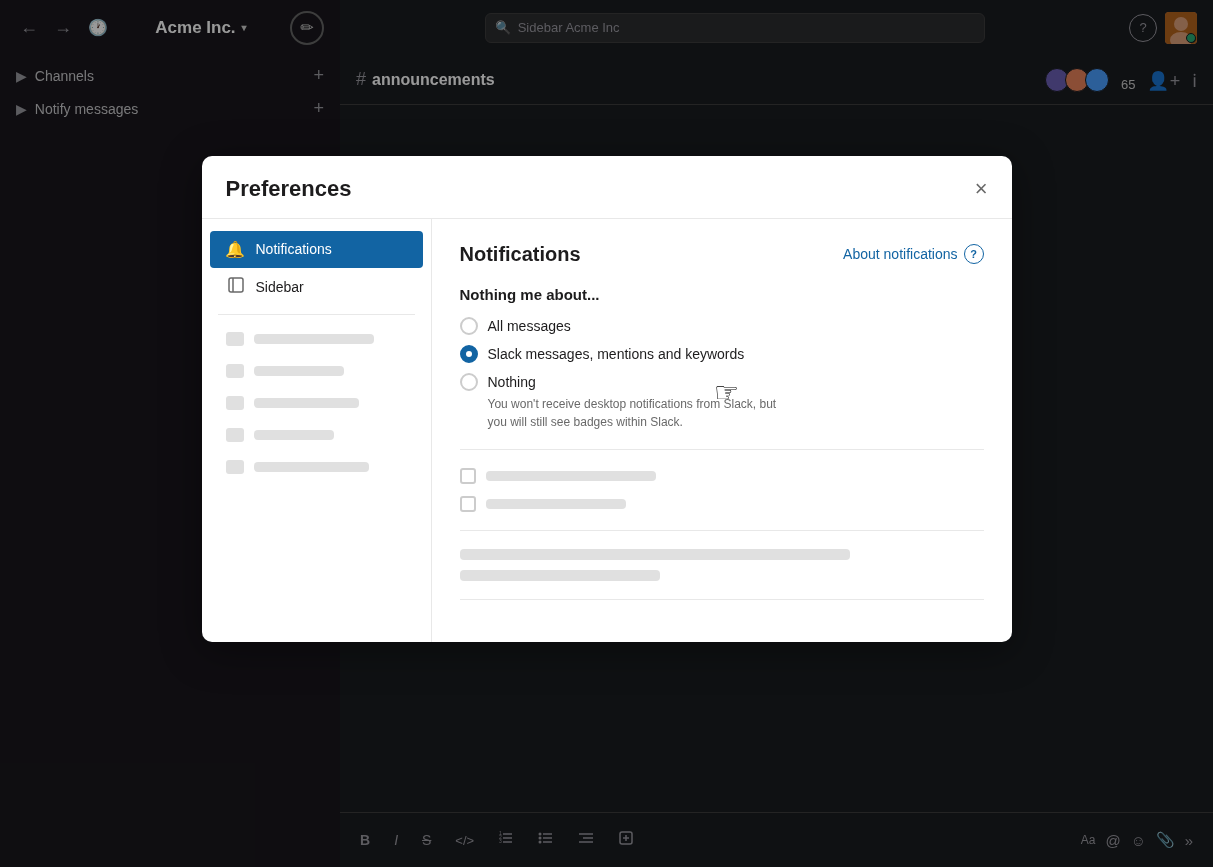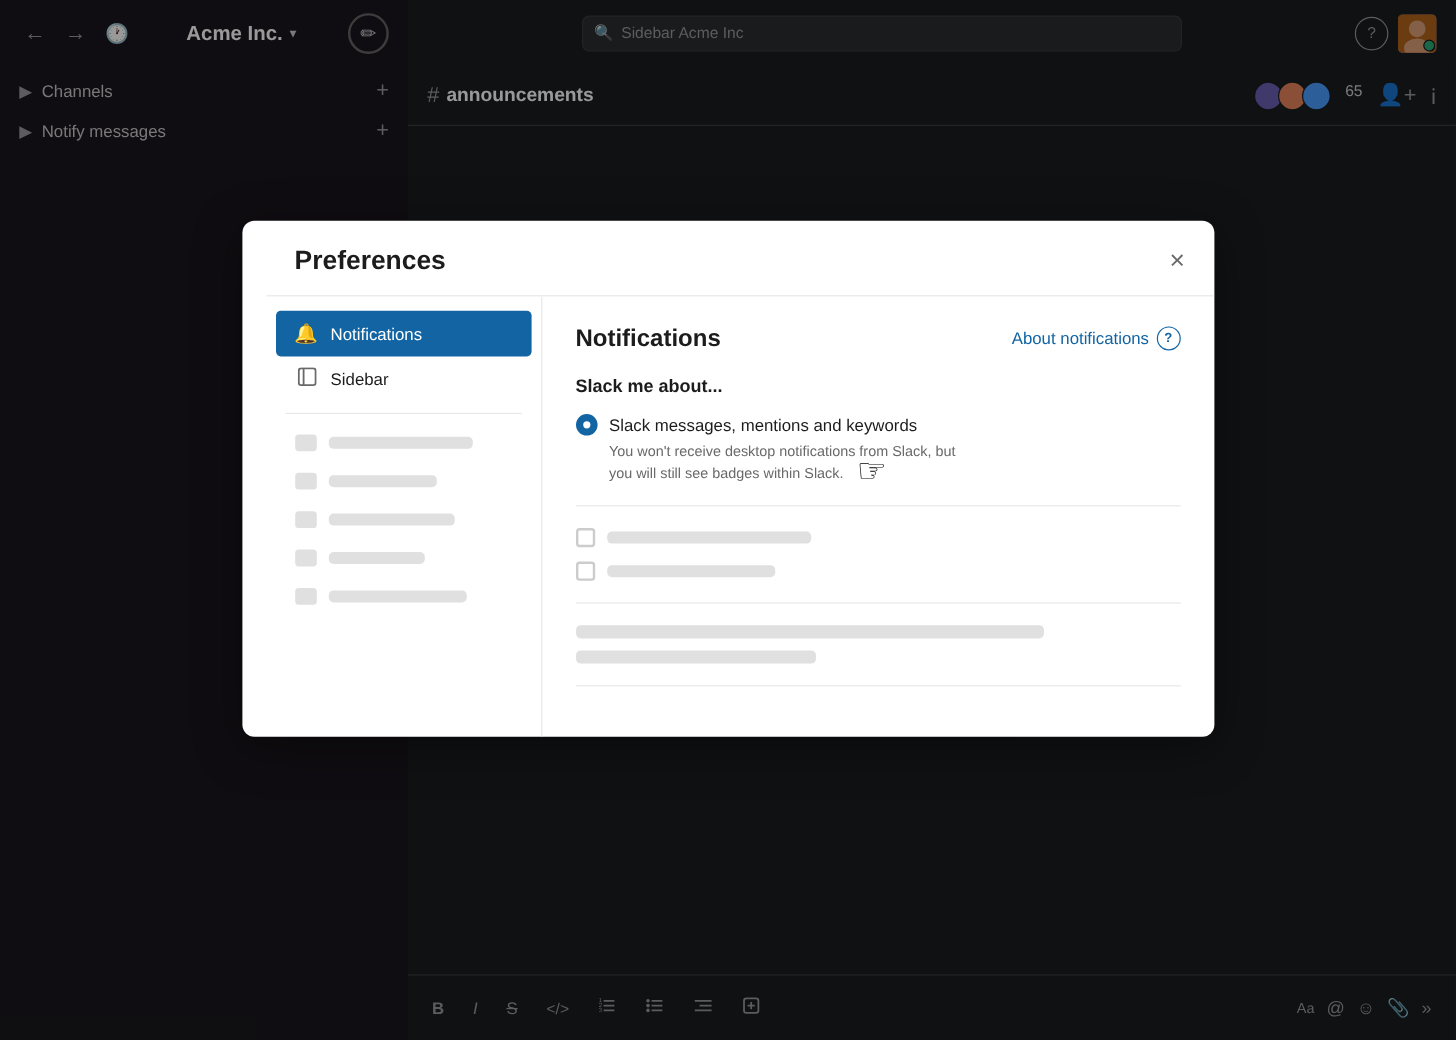--- a/index.html
+++ b/index.html
@@ -71,21 +71,21 @@
       gap: 8px;
     }
     .channel-name {
       color: #fff;
       font-size: 16px;
       font-weight: 700;
     }
     .channel-hash { color: #9a99a0; font-size: 18px; margin-right: 2px; }
     .header-right {
       margin-left: auto;
-      display: flex; align-items: flex-start; gap: 12px;
+      display: flex; align-items: flex-end; gap: 12px;
     }
     .avatars-group { display: flex; }
     .avatar-small {
       width: 24px; height: 24px;
       border-radius: 50%;
       background: #666;
       border: 1px solid #1a1d21;
       margin-left: -4px;
       overflow: hidden;
     }
@@ -160,21 +160,20 @@
       transform: translate(-50%, -50%);
       width: 810px;
       max-height: 650px;
       background: #fff;
       border-radius: 10px;
       z-index: 20;
       box-shadow: 0 8px 40px rgba(0,0,0,0.4);
       overflow: hidden;
       display: flex;
       flex-direction: column;
-      padding-left: 20px;
     }
     .modal-header {
       padding: 20px 24px 16px;
       display: flex; align-items: center; justify-content: space-between;
       border-bottom: 1px solid #e8e8e8;
       flex-shrink: 0;
     }
     .modal-title {
       font-size: 22px;
       font-weight: 700;
@@ -485,30 +484,38 @@
 
     <div class="pref-content">
       <div class="pref-content-header">
         <span class="pref-content-title">Notifications</span>
         <a class="about-link">
           <span>About notifications</span>
           <span class="help-circle">?</span>
         </a>
       </div>
 
-      <div class="notify-label">Slack me about...</div>
+      <div class="notify-label">Nothing me about...</div>
 
       <div class="radio-group">
 
+        <div class="radio-option">
+          <div class="radio-btn"></div>
+          <span>All messages</span>
+        </div>
 
         <div class="radio-option">
           <div class="radio-btn checked"></div>
           <span>Slack messages, mentions and keywords</span>
         </div>
 
+        <div class="radio-option">
+          <div class="radio-btn"></div>
+          <span>Nothing</span>
+        </div>
       </div>
       <div class="nothing-desc">
         You won't receive desktop notifications from Slack, but<br>you will still see badges within Slack.
       </div>
 
       <div class="divider"></div>
 
       <div class="checkbox-group">
         <div class="checkbox-option">
           <div class="checkbox-btn"></div>

